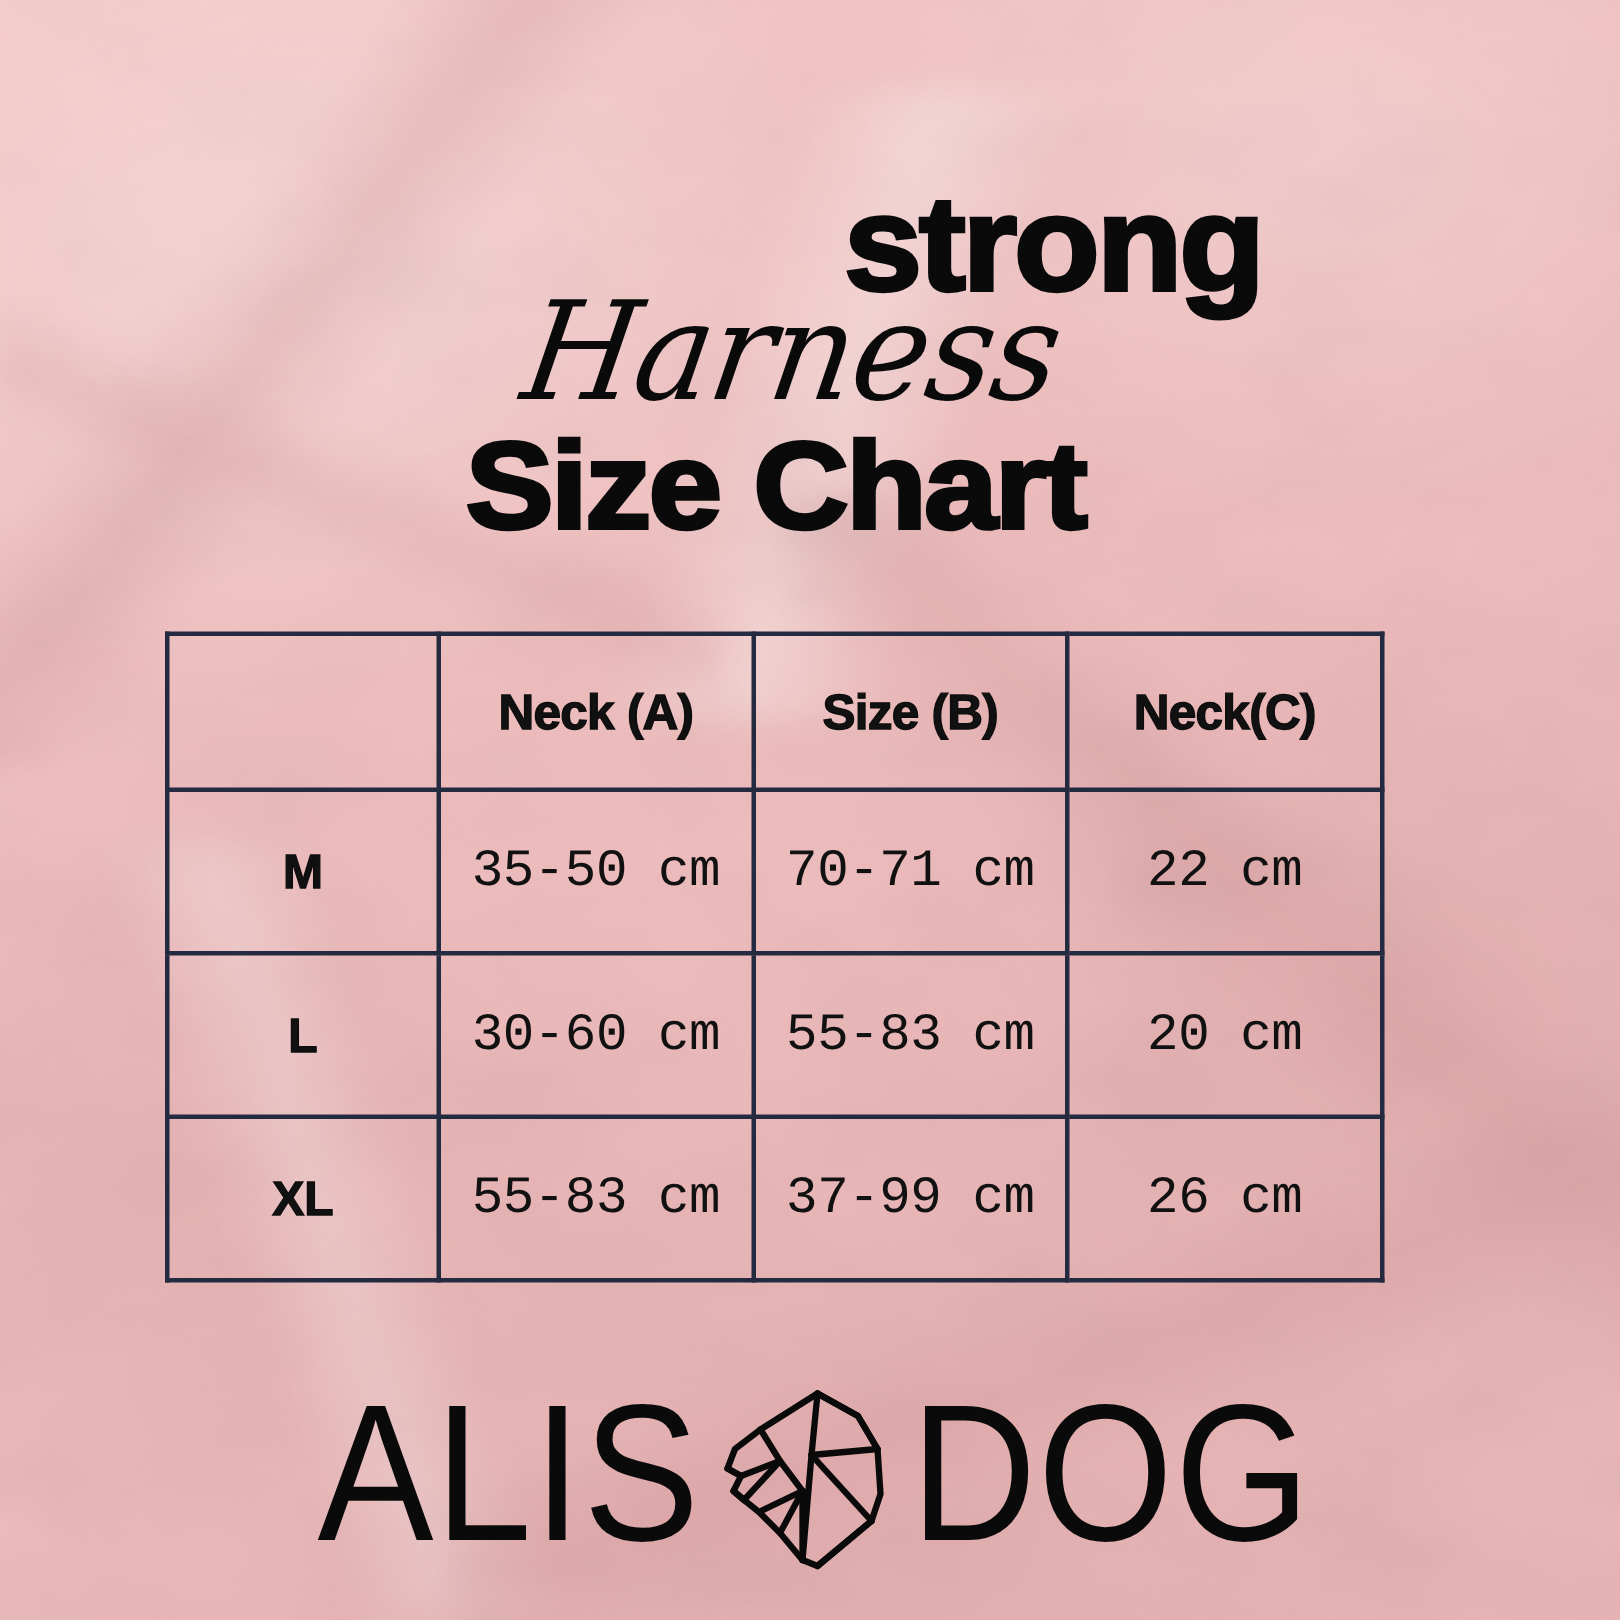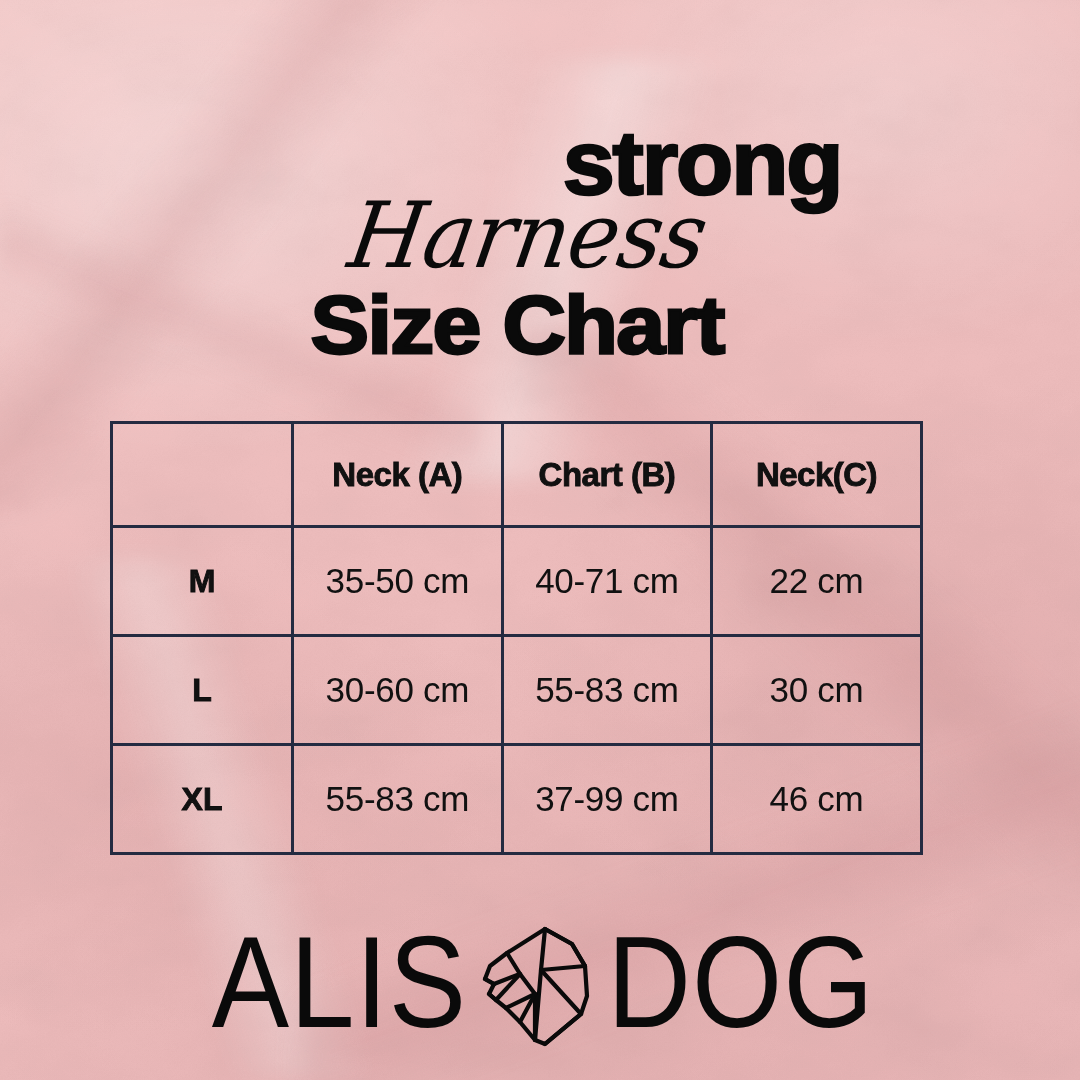--- a/index.html
+++ b/index.html
@@ -157,21 +157,21 @@
     -webkit-text-stroke: 0.9px #0d0d0d;
   }
   td.size-cell {
     font-family: "Liberation Sans", sans-serif;
     font-weight: 700;
     font-size: 32px;
     color: #0d0d0d;
     -webkit-text-stroke: 0.9px #0d0d0d;
   }
   td.val-cell {
-    font-family: Liberation Sans, sans-serif;
+    font-family: Liberation Mono, monospace;
     font-weight: 400;
     font-size: 35px;
     letter-spacing: -0.3px;
     color: #131313;
   }
 
   
   #logo {
     position: absolute;
     left: 3px;
@@ -244,42 +244,42 @@
     <colgroup>
       <col class="c-size">
       <col class="c-data">
       <col class="c-data">
       <col class="c-data">
     </colgroup>
     <thead>
       <tr class="hdr-row">
         <th class="col-head"></th>
         <th class="col-head">Neck (A)</th>
-        <th class="col-head">Chart (B)</th>
+        <th class="col-head">Size (B)</th>
         <th class="col-head">Neck(C)</th>
       </tr>
     </thead>
     <tbody>
       <tr class="body-row">
         <td class="size-cell">M</td>
         <td class="val-cell">35-50 cm</td>
-        <td class="val-cell">40-71 cm</td>
+        <td class="val-cell">70-71 cm</td>
         <td class="val-cell">22 cm</td>
       </tr>
       <tr class="body-row">
         <td class="size-cell">L</td>
         <td class="val-cell">30-60 cm</td>
         <td class="val-cell">55-83 cm</td>
-        <td class="val-cell">30 cm</td>
+        <td class="val-cell">20 cm</td>
       </tr>
       <tr class="body-row">
         <td class="size-cell">XL</td>
         <td class="val-cell">55-83 cm</td>
         <td class="val-cell">37-99 cm</td>
-        <td class="val-cell">46 cm</td>
+        <td class="val-cell">26 cm</td>
       </tr>
     </tbody>
   </table>
 
   <div id="logo">
     <span class="logo-word left">ALIS</span>
 
     <svg id="dog-mark" viewBox="0 0 132 126" fill="none" stroke="#0a0a0a" stroke-width="4.2" stroke-linejoin="round" stroke-linecap="round">
 
       <path d="M72 7 L34 31 L17 44 L12 57 L21 62 L16 72 L23 78 L33 86 L47 100 L62 118 L72 122 L108 92 L114 74 L112 44 L99 22 Z"></path>

